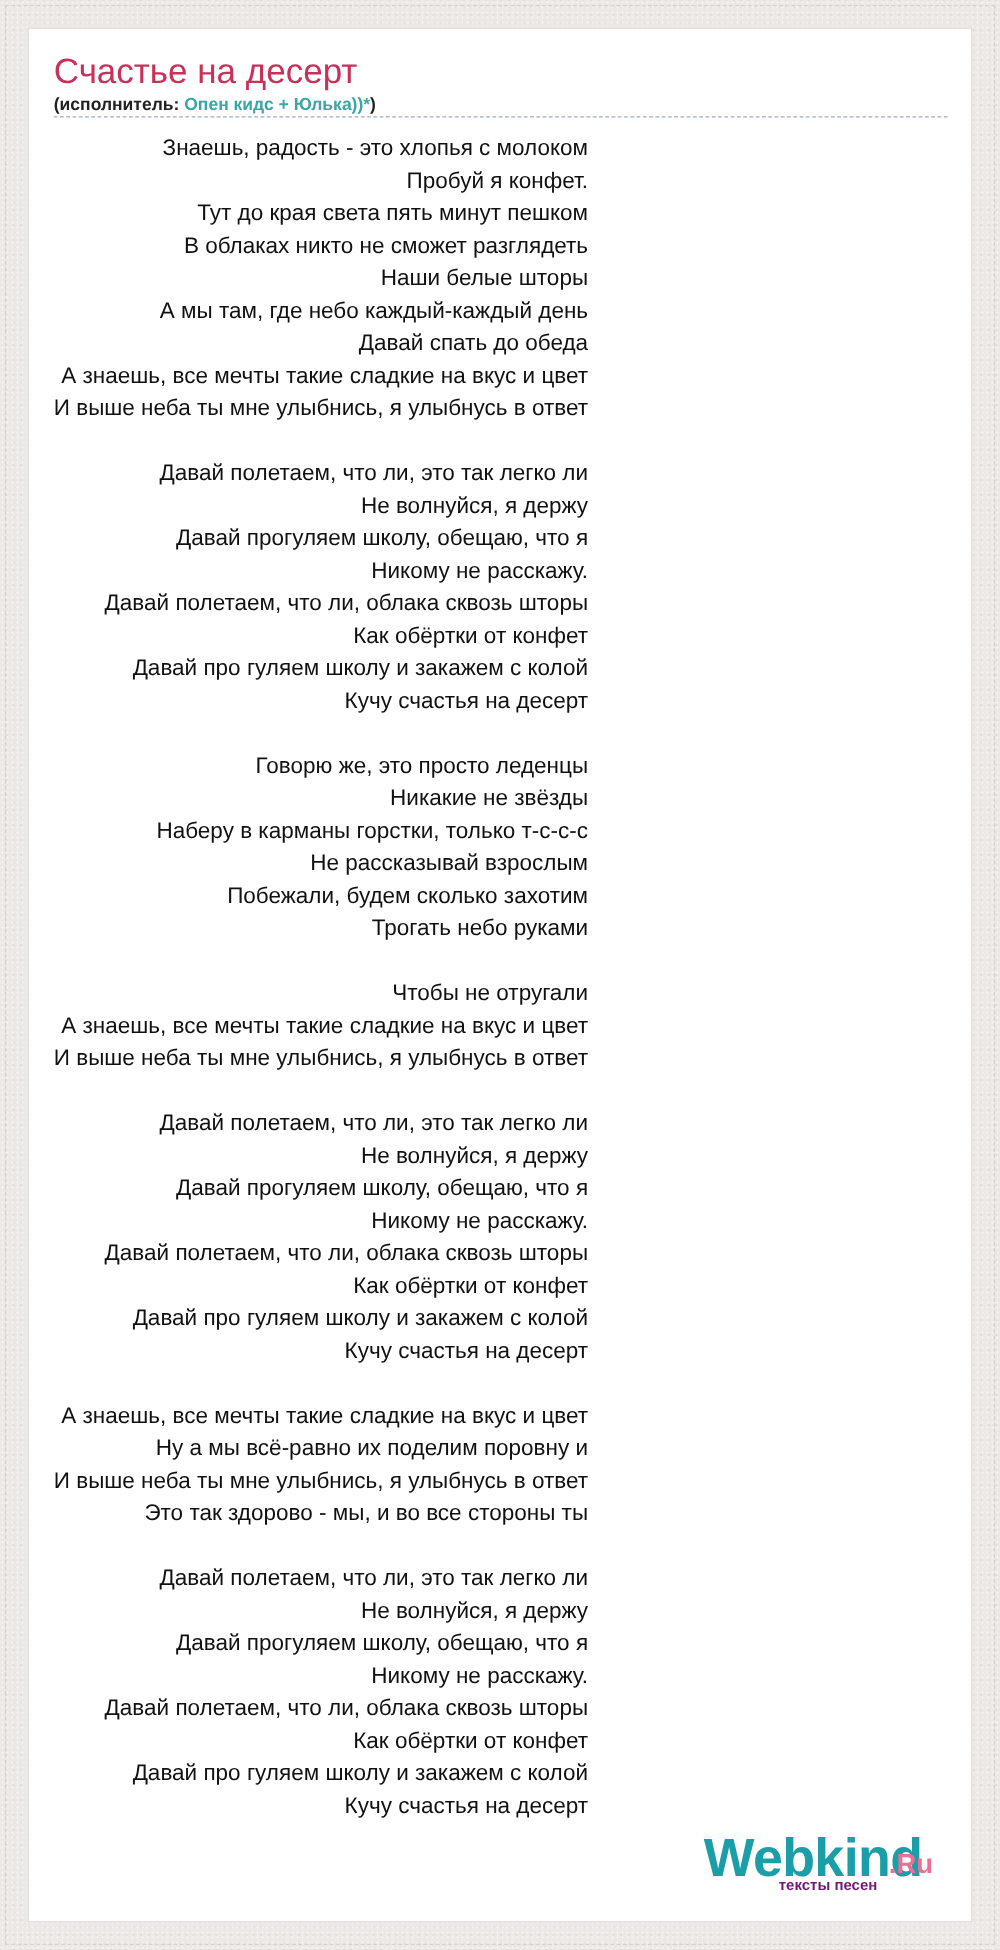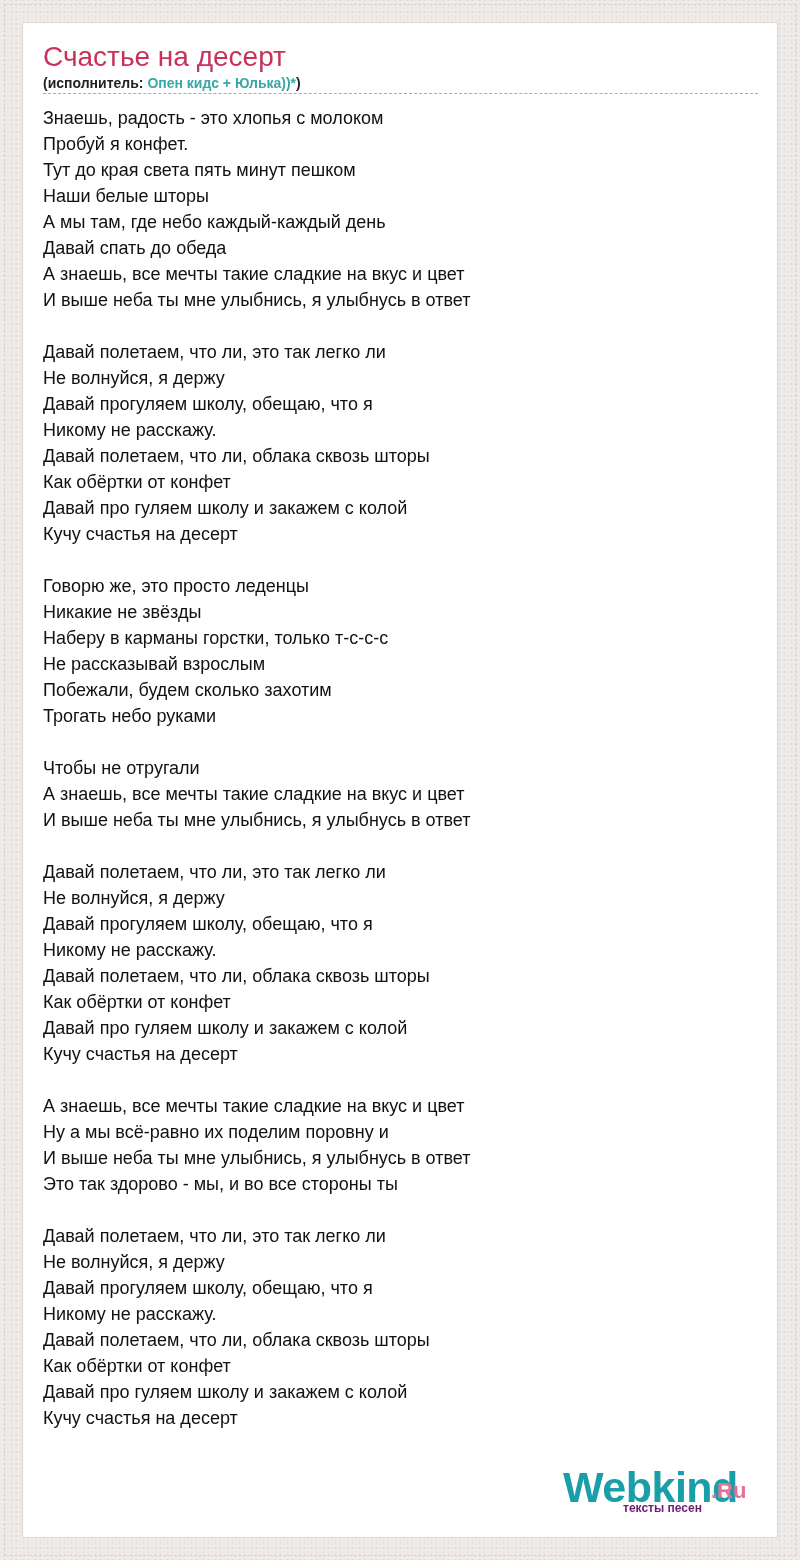--- a/index.html
+++ b/index.html
@@ -69,20 +69,21 @@
       position: absolute;
       left: 20px;
       top: 82px;
       font-size: 18px;
       line-height: 26px;
       color: #111111;
     }
     .lyrics .line {
       white-space: nowrap;
       height: 26px;
+      text-align: right;
     }
     .lyrics .gap {
       height: 26px;
     }
     .logo {
       position: absolute;
       left: 563px;
       top: 1467px;
       width: 200px;
       height: 50px;
@@ -129,20 +130,21 @@
 
   <div class="subtitle"><span>(исполнитель: </span><span class="artist">Опен кидс + Юлька))*</span><span>)</span></div>
 
   <div class="divider"></div>
 
   <div class="lyrics">
     <div>
       <div class="line">Знаешь, радость - это хлопья с молоком</div>
       <div class="line">Пробуй я конфет.</div>
       <div class="line">Тут до края света пять минут пешком</div>
+      <div class="line">В облаках никто не сможет разглядеть</div>
       <div class="line">Наши белые шторы</div>
       <div class="line">А мы там, где небо каждый-каждый день</div>
       <div class="line">Давай спать до обеда</div>
       <div class="line">А знаешь, все мечты такие сладкие на вкус и цвет</div>
       <div class="line">И выше неба ты мне улыбнись, я улыбнусь в ответ</div>
     </div>
     <div class="gap"></div>
 
     <div>
       <div class="line">Давай полетаем, что ли, это так легко ли</div>

